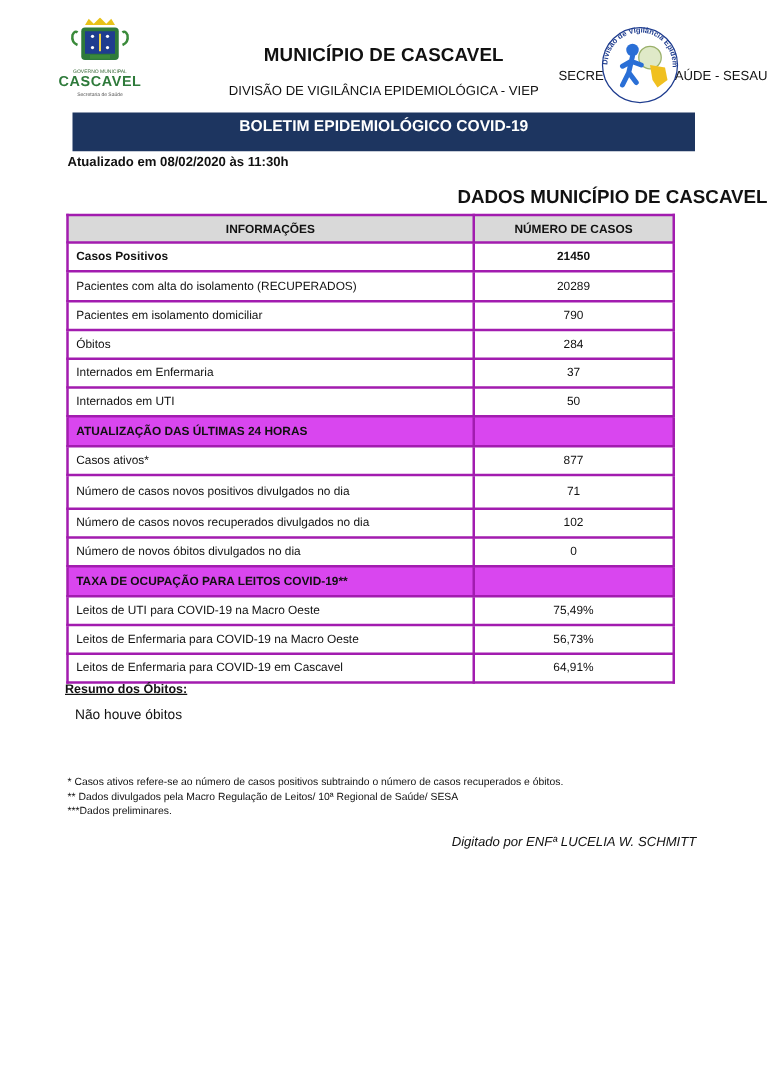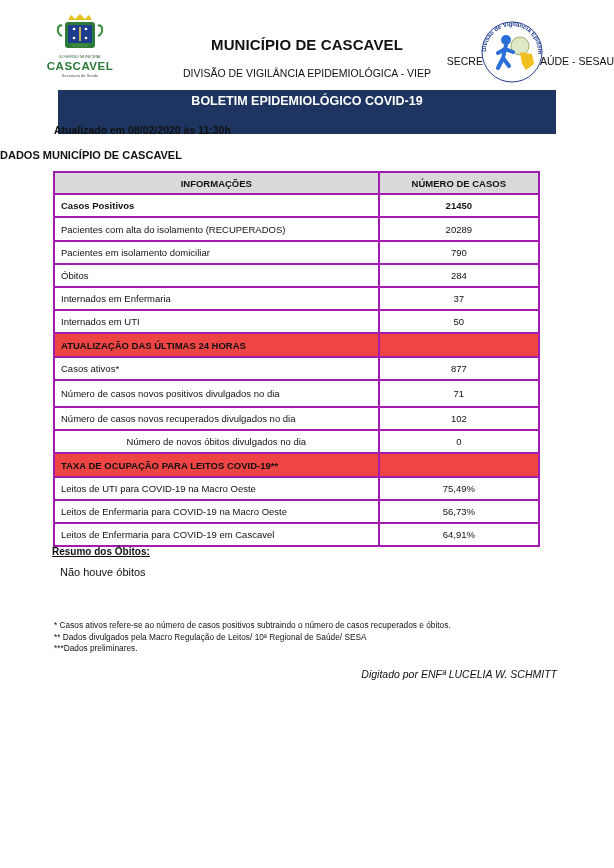--- a/index.html
+++ b/index.html
@@ -7,32 +7,32 @@
     .abs { position: absolute; }
 
     
     .logo-left { left: 40px; top: 14px; width: 80px; height: 64px; }
     .logo-right { left: 476px; top: 18px; width: 72px; height: 68px; }
 
     .head-title { left: 0; width: 614px; top: 36px; text-align: center; font-weight: bold; font-size: 15px; letter-spacing: 0.1px; }
     .head-sub1 { left: 0; width: 614px; top: 55px; text-align: right; font-size: 10.5px; }
     .head-sub2 { left: 0; width: 614px; top: 67px; text-align: center; font-size: 10.5px; }
 
-    .banner { left: 58px; top: 90px; width: 498px; height: 44px; background: #1d3560; color: #fff; font-weight: bold; font-size: 12.5px; text-align: center; line-height: 22px; box-sizing: border-box; }
+    .banner { left: 58px; top: 90px; width: 498px; height: 31px; background: #1d3560; color: #fff; font-weight: bold; font-size: 12.5px; text-align: center; line-height: 22px; box-sizing: border-box; }
 
     .updated { left: 54px; top: 124px; font-size: 10.5px; font-weight: bold; }
-    .section-title { left: 0; width: 614px; top: 149px; text-align: left; font-size: 11px; font-weight: bold; }
+    .section-title { left: 0; width: 614px; top: 149px; text-align: right; font-size: 15px; font-weight: bold; }
 
     
     table.data { position: absolute; left: 53px; top: 171px; width: 487px; border-collapse: collapse; font-size: 9.5px; }
     table.data td, table.data th { border: 2px solid #a21caf; padding: 0 6px; height: 20px; }
     table.data th { background: #d9d9d9; font-weight: bold; font-size: 9.5px; }
     table.data td.val { text-align: center; }
     table.data tr.bold td { font-weight: bold; }
-    table.data tr.section td { background: #ef4444; font-weight: bold; }
+    table.data tr.section td { background: #d946ef; font-weight: bold; }
     table.data col.c1 { width: 326px; }
     table.data col.c2 { width: 161px; }
 
     .resumo-title { left: 52px; top: 546px; font-size: 10px; font-weight: bold; text-decoration: underline; }
     .resumo-text { left: 60px; top: 566px; font-size: 11px; }
 
     .notes { left: 54px; top: 620px; font-size: 8.3px; line-height: 11.5px; }
     .signature { left: 0; width: 557px; top: 668px; text-align: right; font-size: 10.5px; font-style: italic; }
   </style>
 </head>
@@ -126,21 +126,21 @@
       </tr>
       <tr>
         <td style="height: 25px;">Número de casos novos positivos divulgados no dia</td>
         <td class="val">71</td>
       </tr>
       <tr>
         <td style="height: 21px;">Número de casos novos recuperados divulgados no dia</td>
         <td class="val">102</td>
       </tr>
       <tr>
-        <td style="height: 21px; text-align: center;">Número de novos óbitos divulgados no dia</td>
+        <td style="height: 21px;">Número de novos óbitos divulgados no dia</td>
         <td class="val">0</td>
       </tr>
       <tr class="section">
         <td style="height: 22px;">TAXA DE OCUPAÇÃO PARA LEITOS COVID-19**</td>
         <td class="val"></td>
       </tr>
       <tr>
         <td style="height: 21px;">Leitos de UTI para COVID-19 na Macro Oeste</td>
         <td class="val">75,49%</td>
       </tr>

